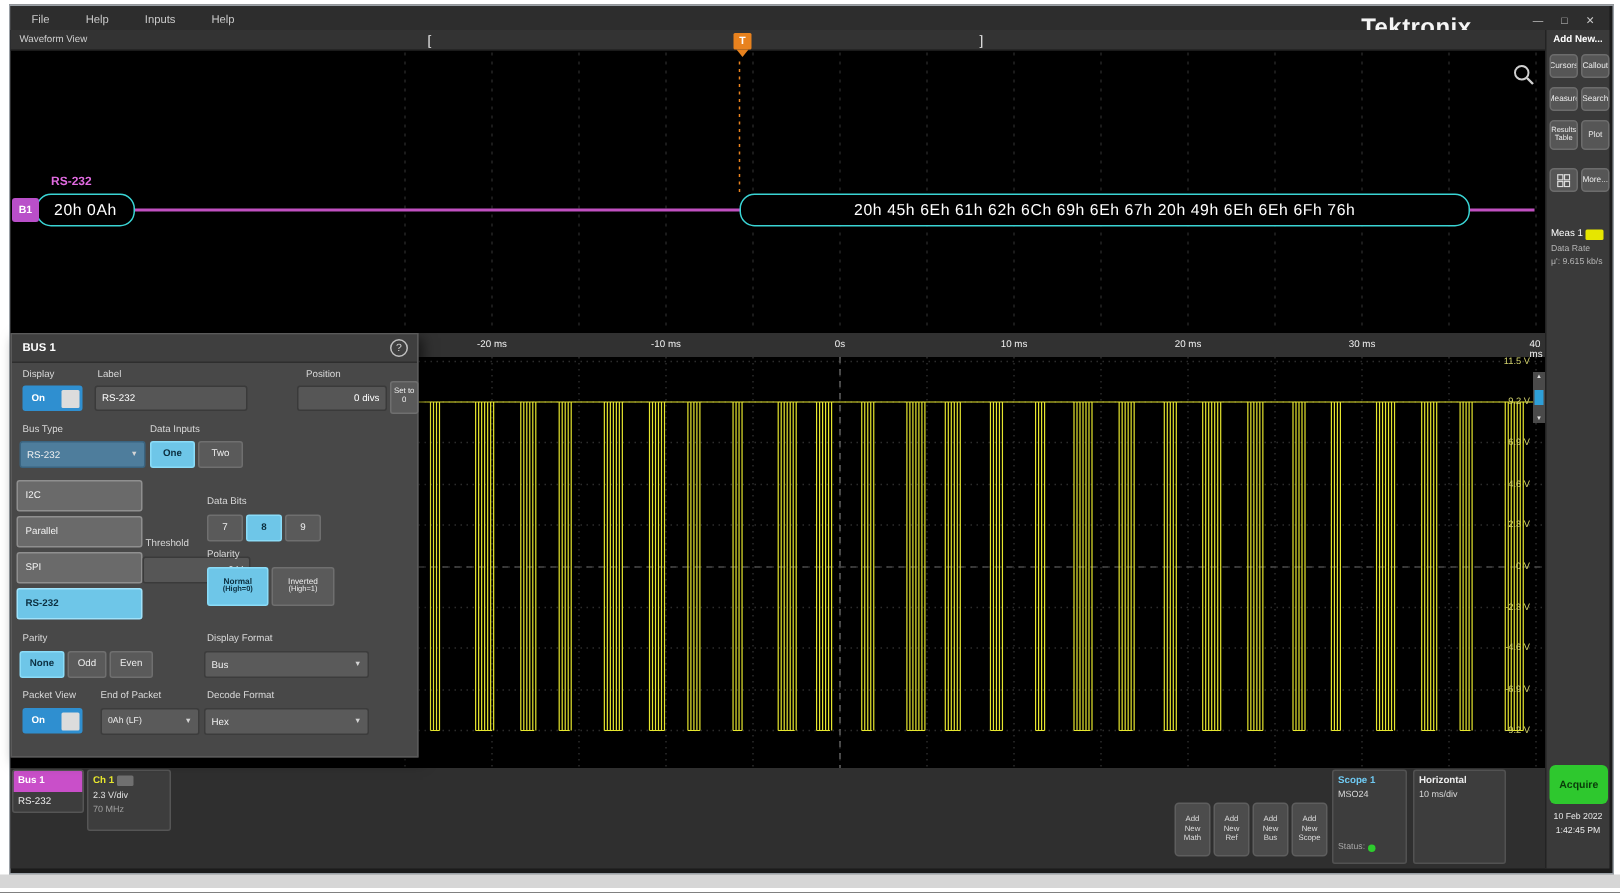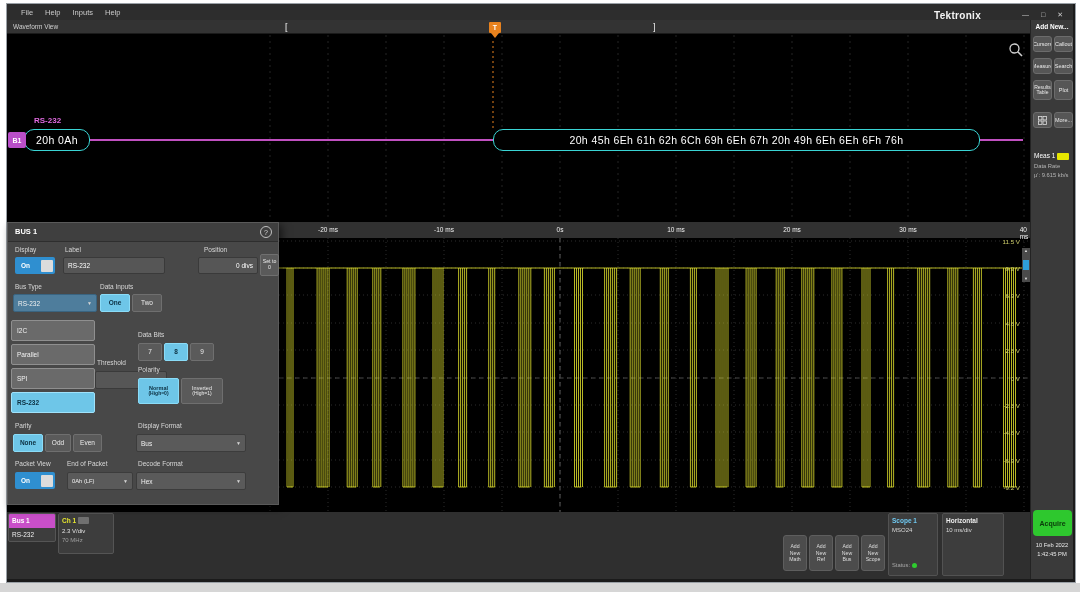--- a/index.html
+++ b/index.html
@@ -1,23 +1,23 @@
 <!DOCTYPE html>
 <html><head>
 <meta charset="utf-8">
 <style>
   html,body{margin:0;padding:0;}
   body{width:1080px;height:595px;position:relative;background:#ffffff;overflow:hidden;
        font-family:"Liberation Sans","DejaVu Sans",sans-serif;}
   .abs{position:absolute;}
   #frame{left:6px;top:3px;width:1068px;height:578px;border:1px solid #9aa0a6;background:#1b1b1b;}
   
-  #menubar{left:7px;top:4px;width:1066px;height:16px;background:#2d2d2d;display:flex;align-items:center;gap:12px;padding-left:14px;box-sizing:border-box;}
+  #menubar{left:7px;top:4px;width:1066px;height:16px;background:#2d2d2d;display:flex;align-items:center;gap:24px;padding-left:14px;box-sizing:border-box;}
   .menu-item{font-size:7.5px;color:#c9c9c9;cursor:default;}
-  #logo{position:absolute;right:92px;top:6px;color:#f4f4f4;font-size:10px;font-weight:bold;letter-spacing:.3px;margin-left:13px;}
+  #logo{position:absolute;right:92px;top:6px;color:#f4f4f4;font-size:16px;font-weight:bold;letter-spacing:.3px;margin-left:13px;}
   #winctrl{position:absolute;right:10px;top:7px;display:flex;gap:12px;}
   .winbtn{color:#c9c9c9;font-size:7px;line-height:1;}
   
   #blackarea{left:7px;top:20px;width:1023px;height:492px;background:#000;overflow:hidden;}
   #wv-strip{position:absolute;left:0;top:0;width:100%;height:13px;background:#333333;border-bottom:1px solid #1a1a1a;}
   #wv-title{font-size:6.5px;color:#d0d0d0;line-height:13px;padding-left:6px;}
   .bracket{position:absolute;top:1px;font-size:9px;color:#f0f0f0;line-height:12px;}
   #trig-flag{position:absolute;left:482px;top:2px;width:12px;height:11px;background:#e8821e;border-radius:1px;
              display:flex;align-items:center;justify-content:center;}
   #trig-flag span{font-size:7px;font-weight:bold;color:#fff;}

